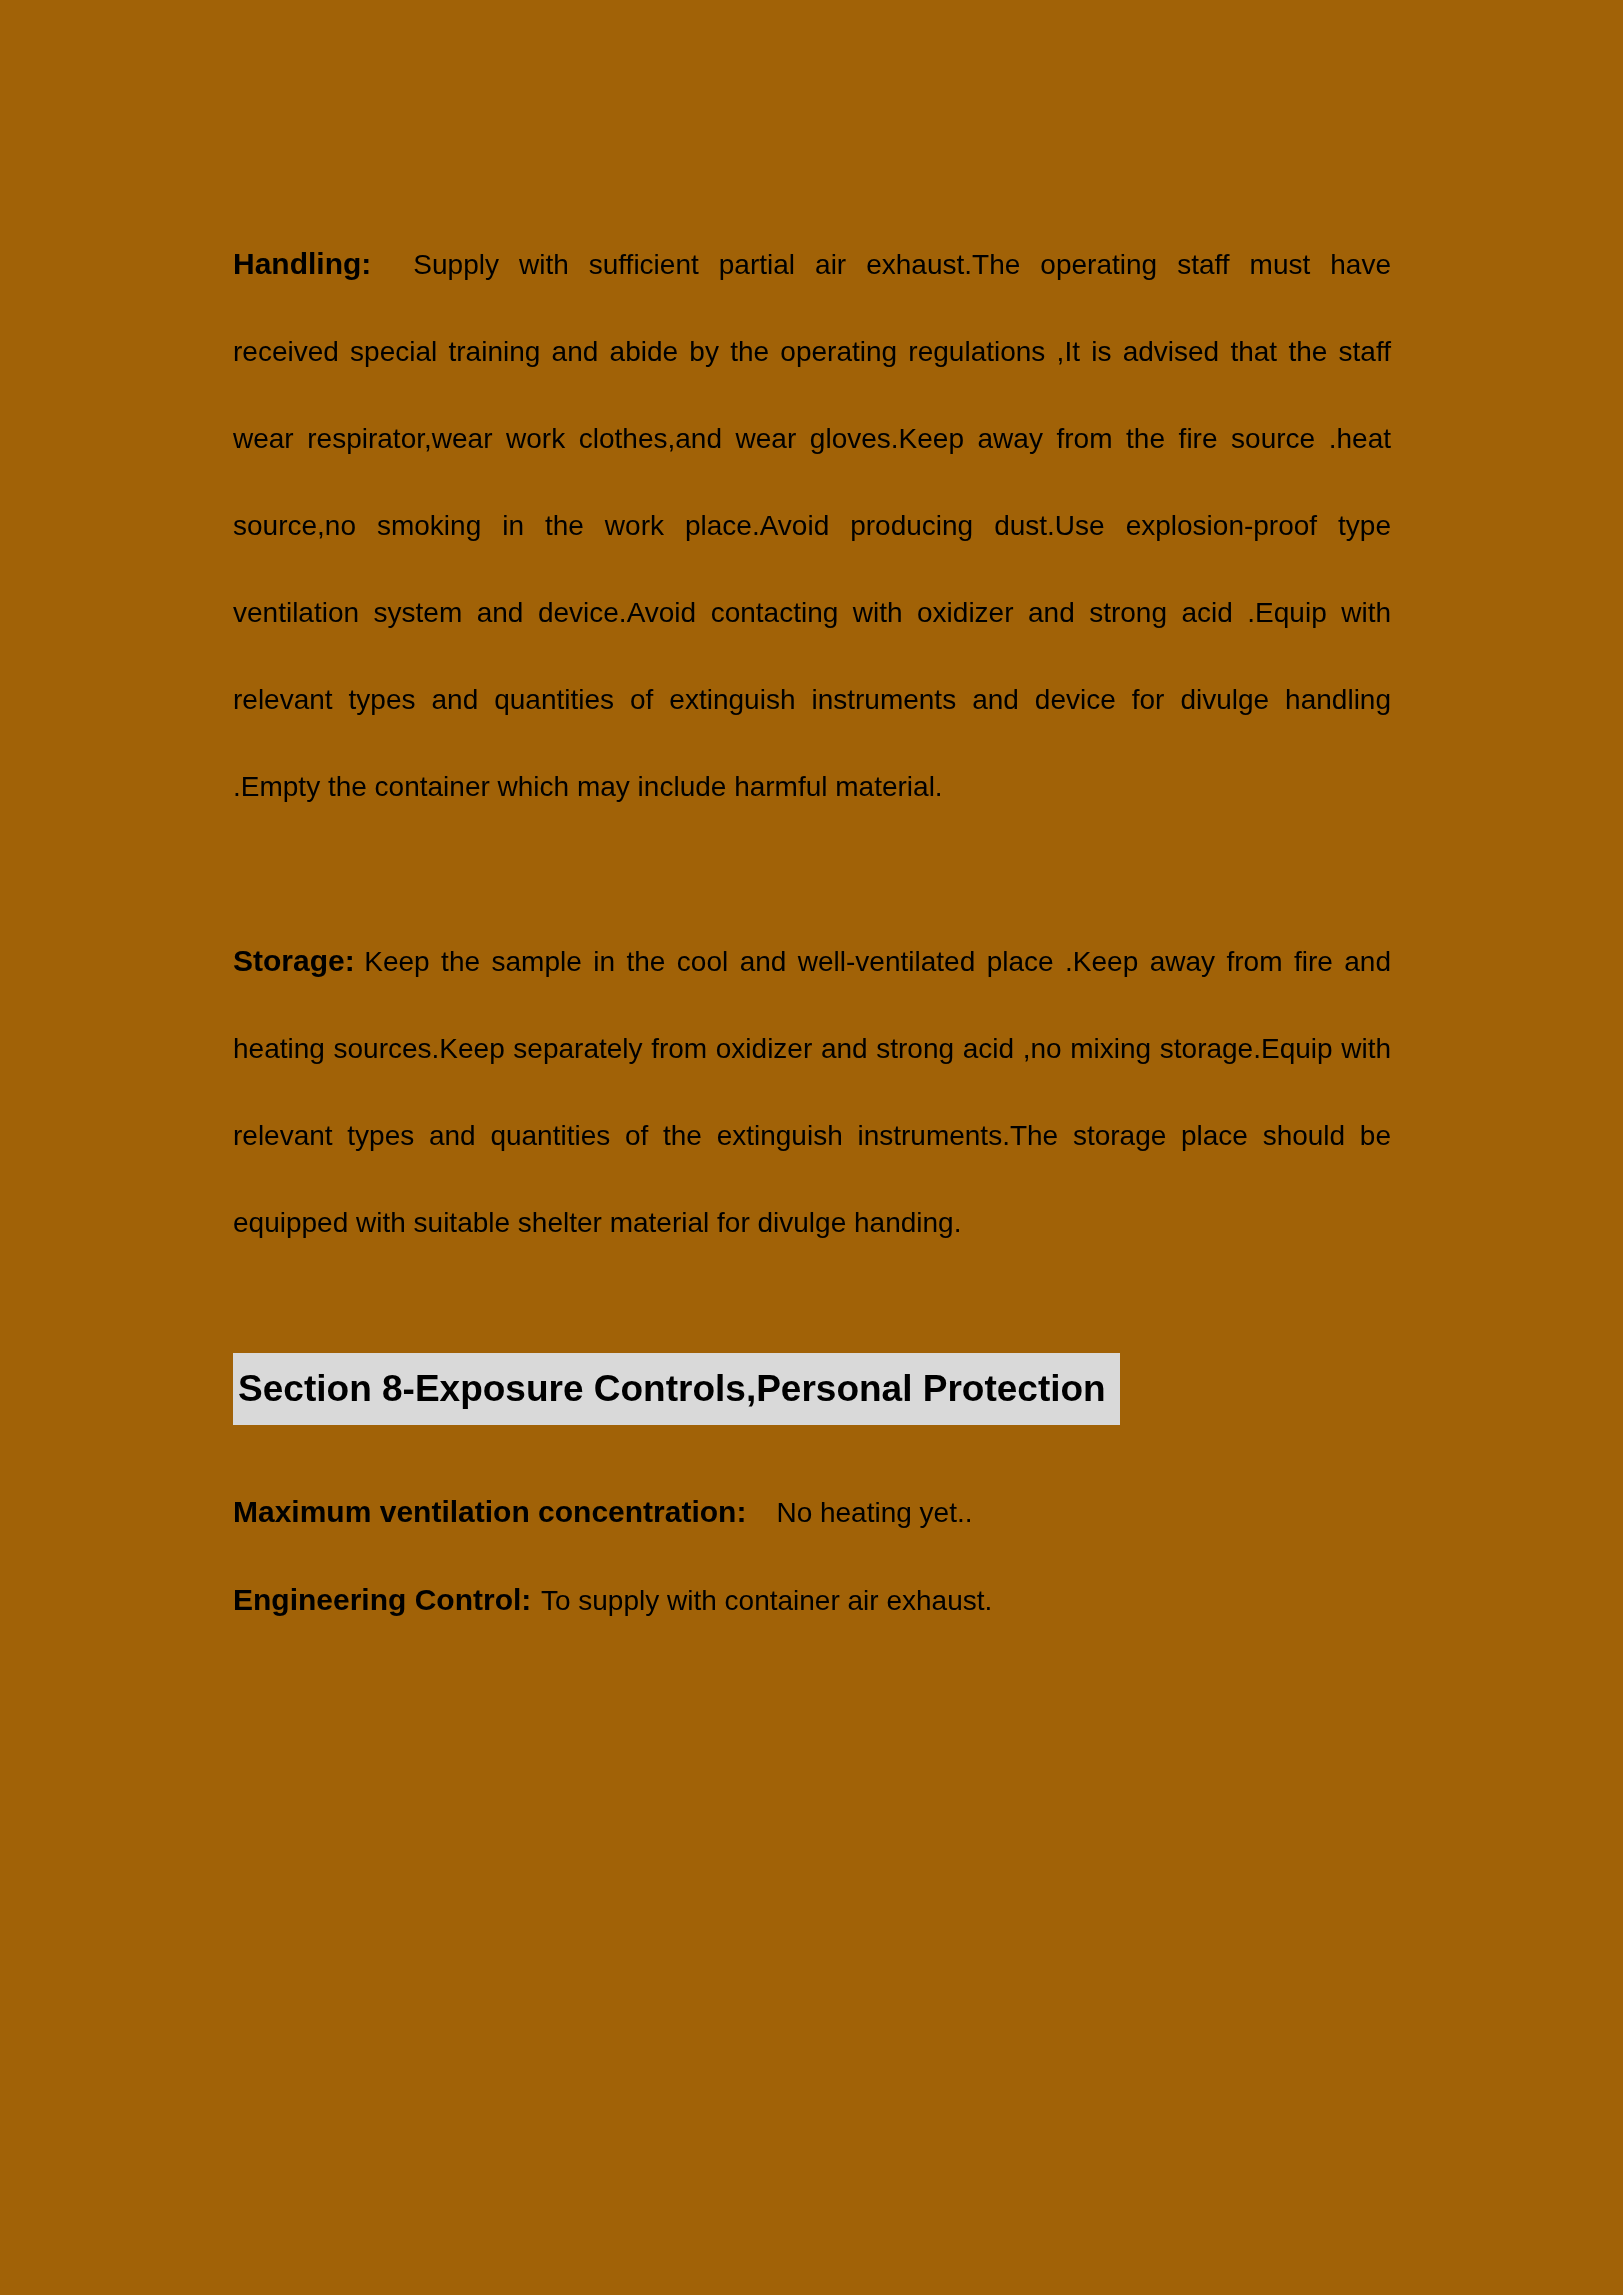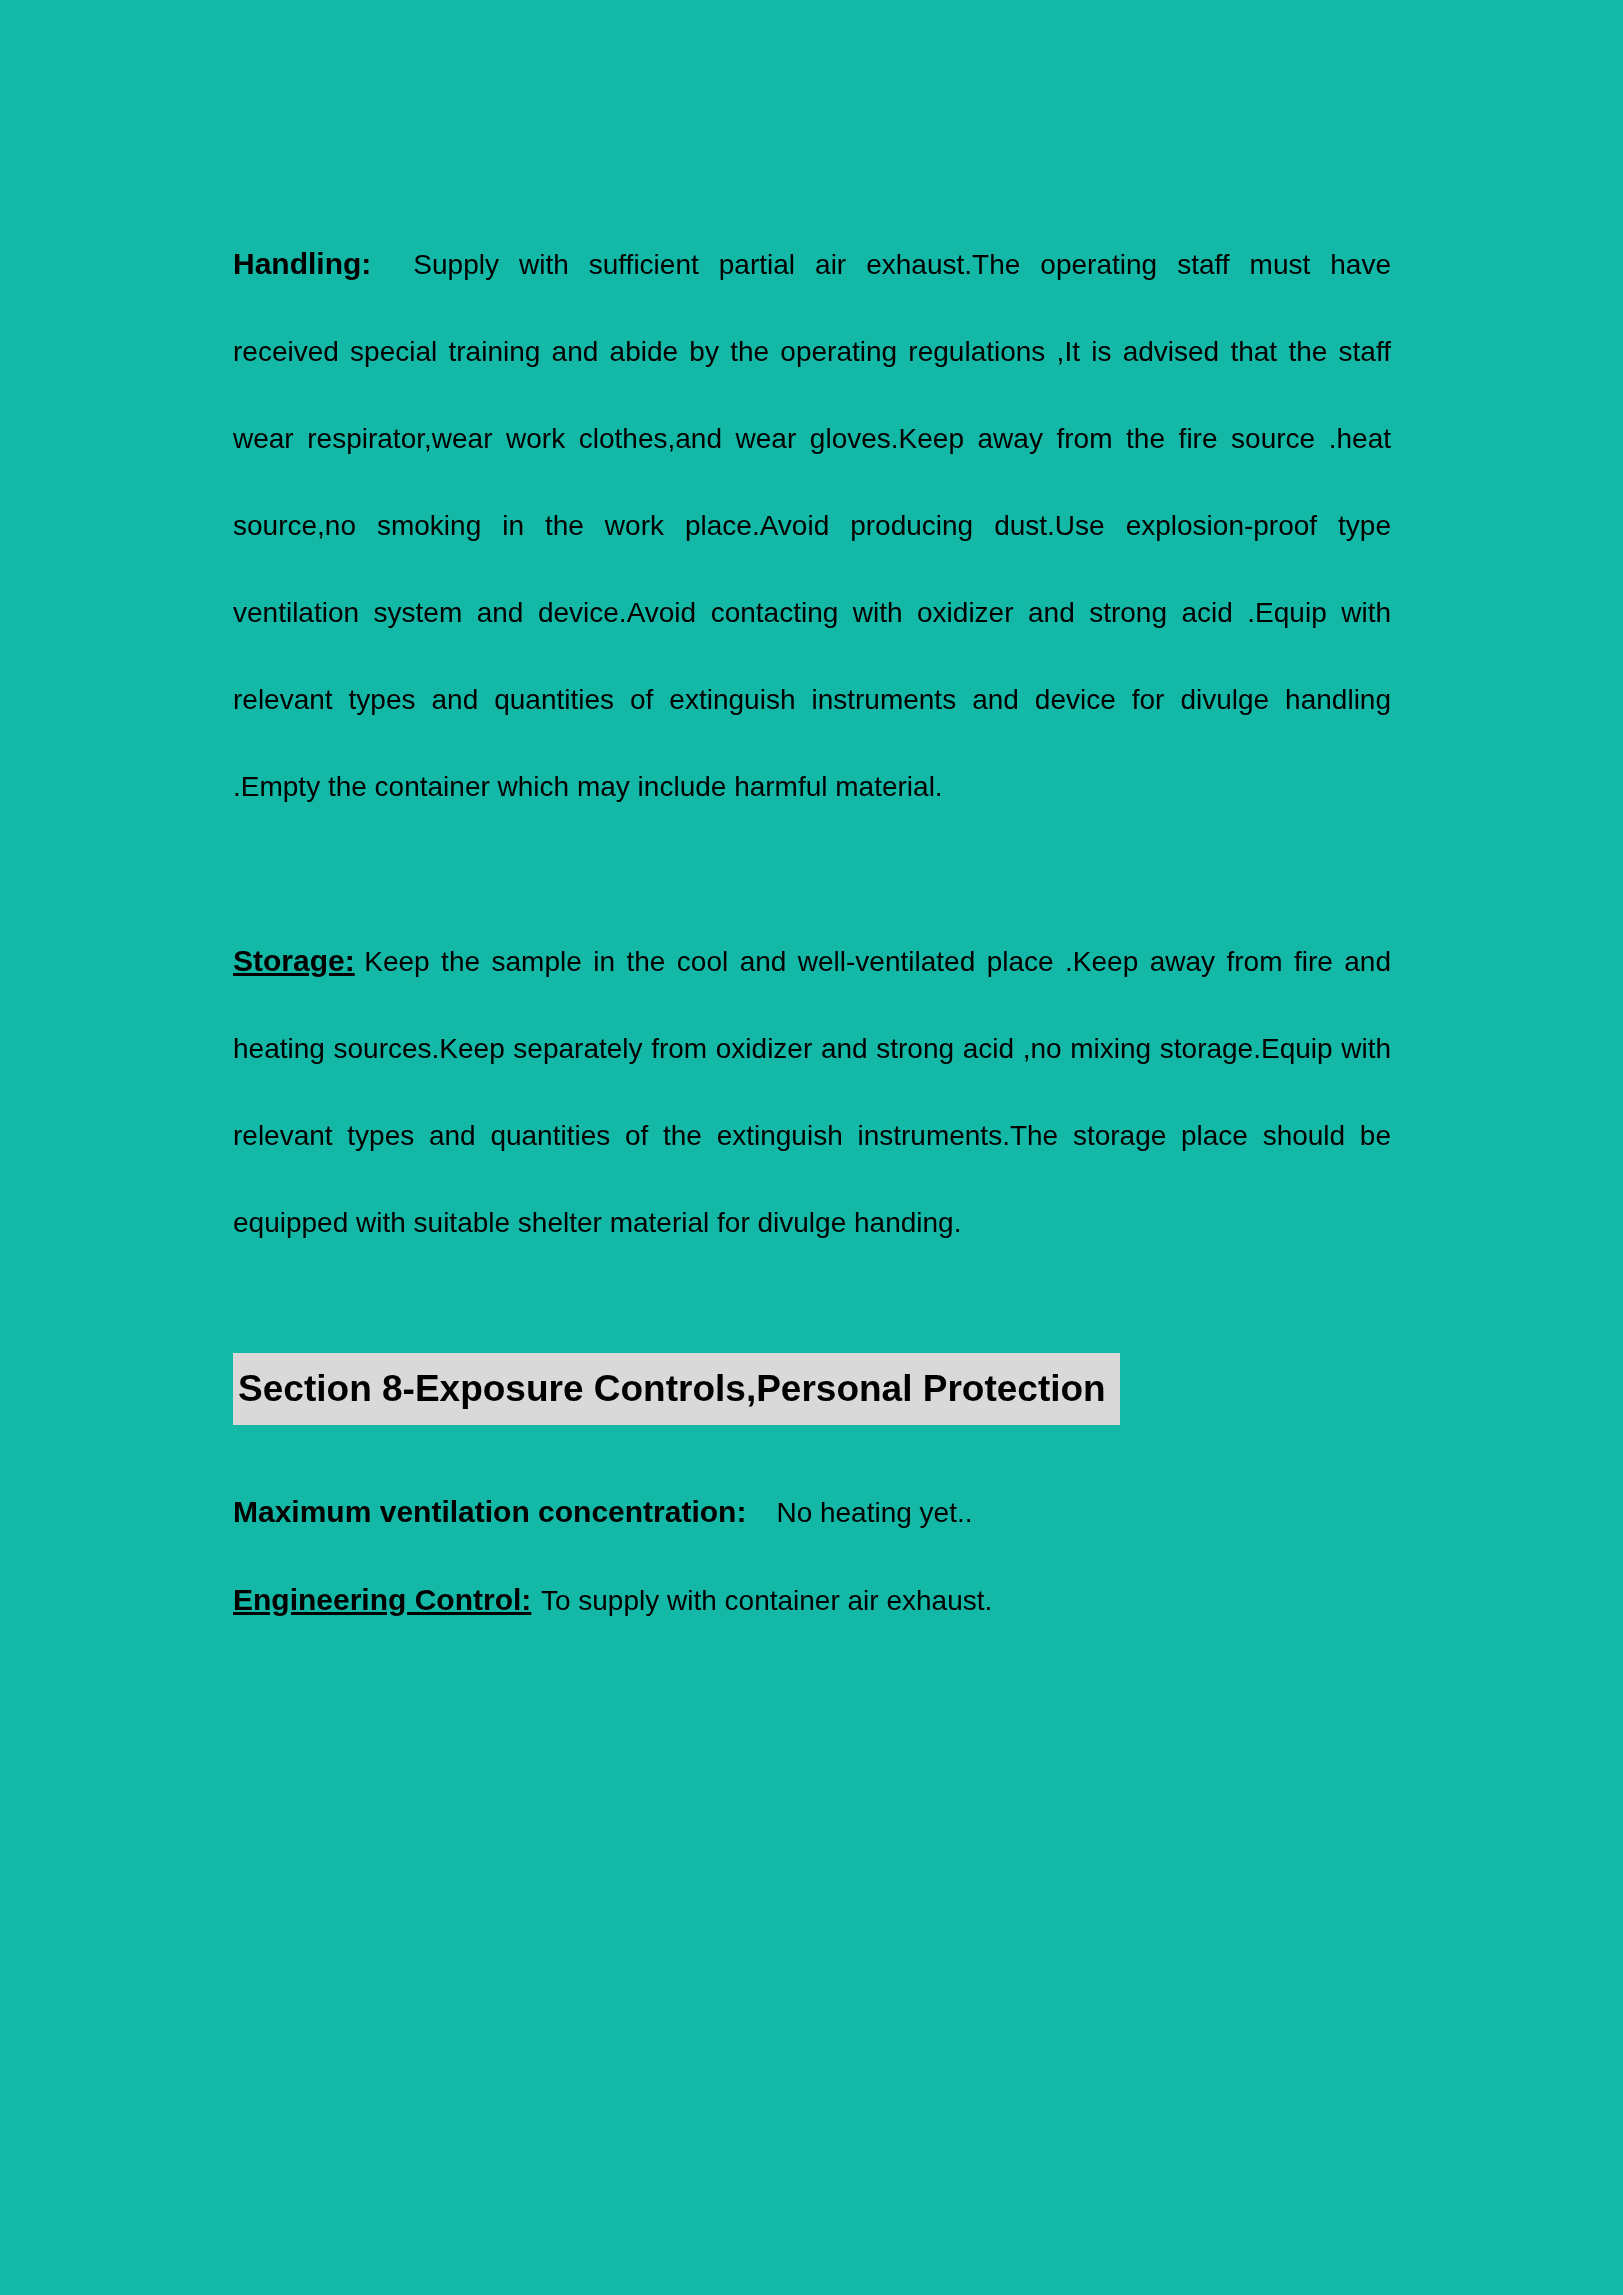--- a/index.html
+++ b/index.html
@@ -6,41 +6,41 @@
     margin: 0;
     padding: 0;
     background: #ffffff;
   }
   .page {
     position: relative;
     width: 1623px;
     height: 2295px;
     box-sizing: border-box;
     padding: 220px 233px 0 233px;
-    background: #14b8a6;
+    background: #a16207;
     color: #000000;
     font-family: "Liberation Sans", sans-serif;
     overflow: hidden;
   }
   .para {
     width: 1158px;
     margin: 0 0 87px 0;
     font-size: 28px;
     line-height: 87px;
     text-align: justify;
     color: #000000;
   }
   .label {
     font-weight: 700;
     font-size: 30px;
     color: #000000;
   }
   .gap-xwide { margin-right: 1.4em; }
   .gap-wide  { margin-right: 1.0em; }
-  .gap-small { margin-right: 0.32em; text-decoration: underline; }
+  .gap-small { margin-right: 0.32em; }
   .gap-none  { margin-right: 0; }
   .section-heading {
     margin: 77px 0 43px 0;
     font-size: 37px;
     line-height: 72px;
     font-weight: 700;
   }
   .section-heading .highlight {
     display: inline-block;
     background: #d9d9d9;

